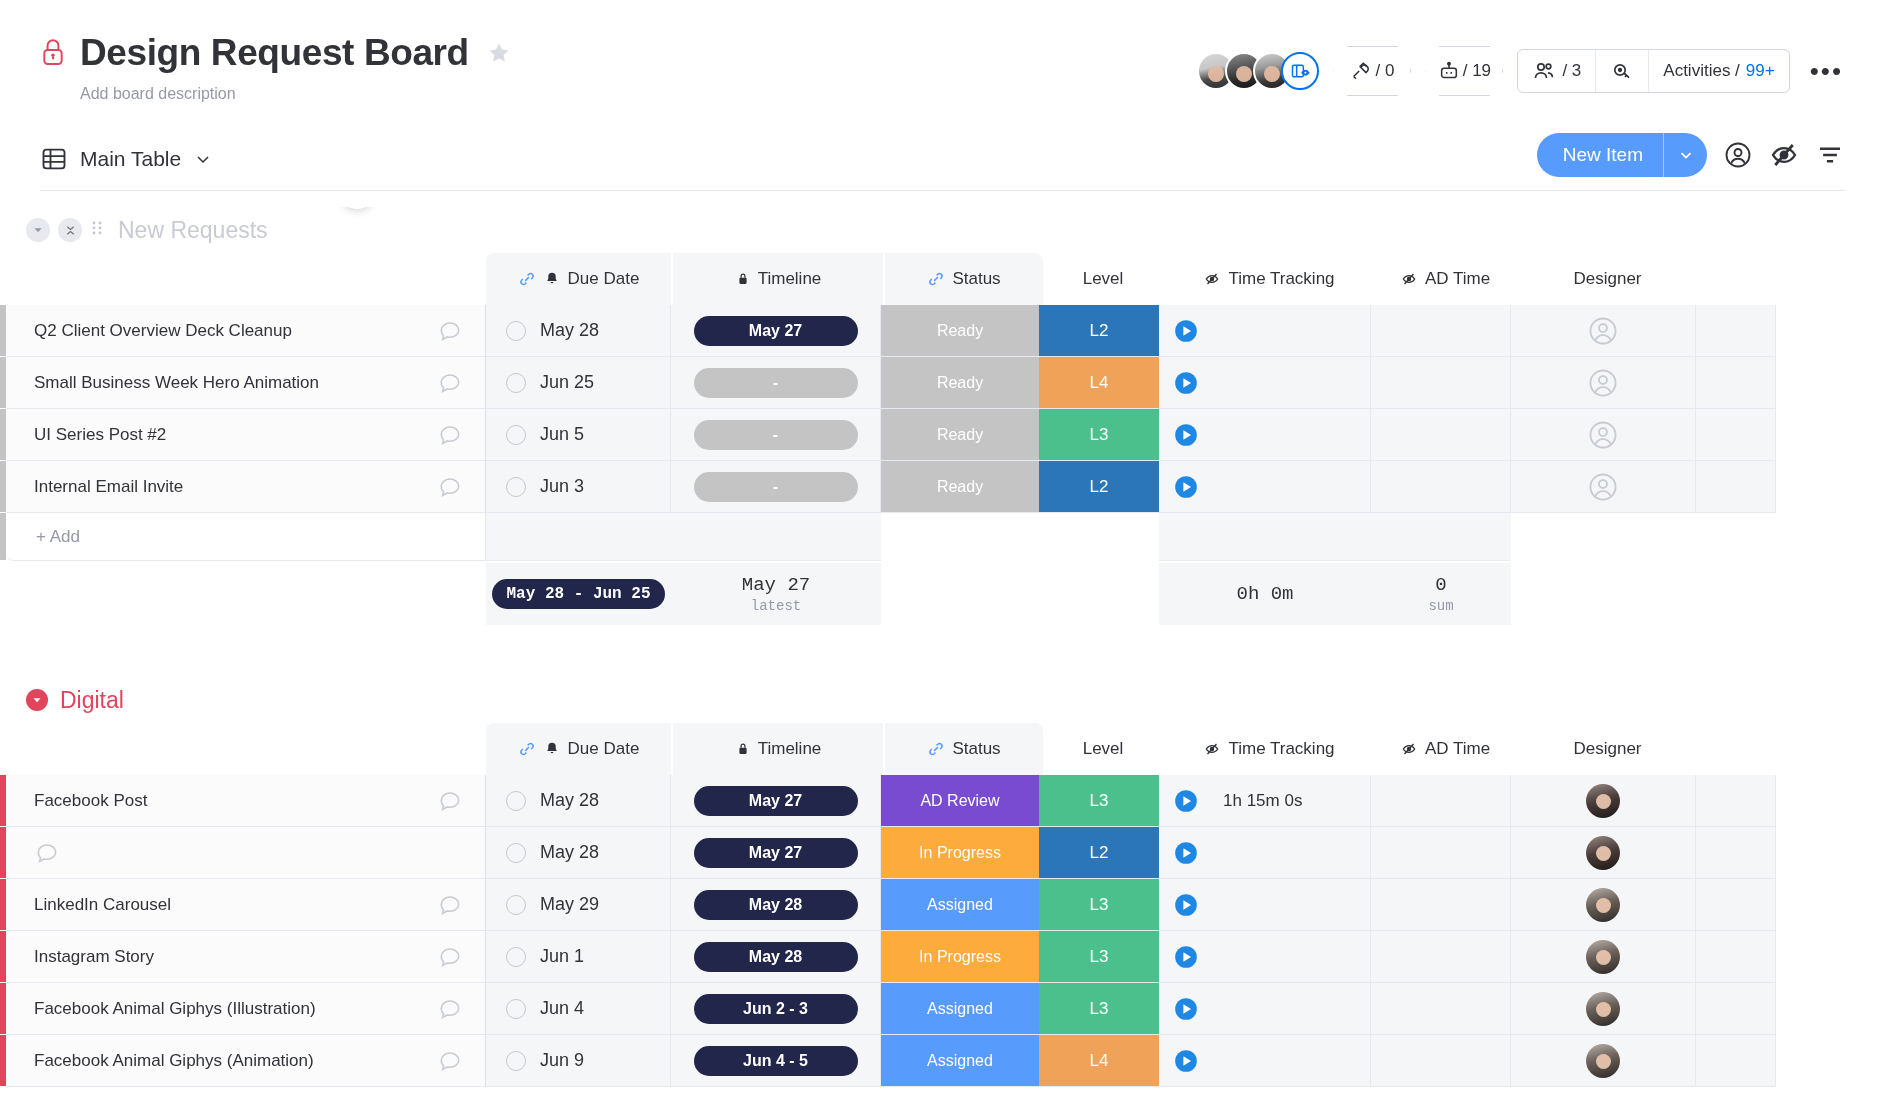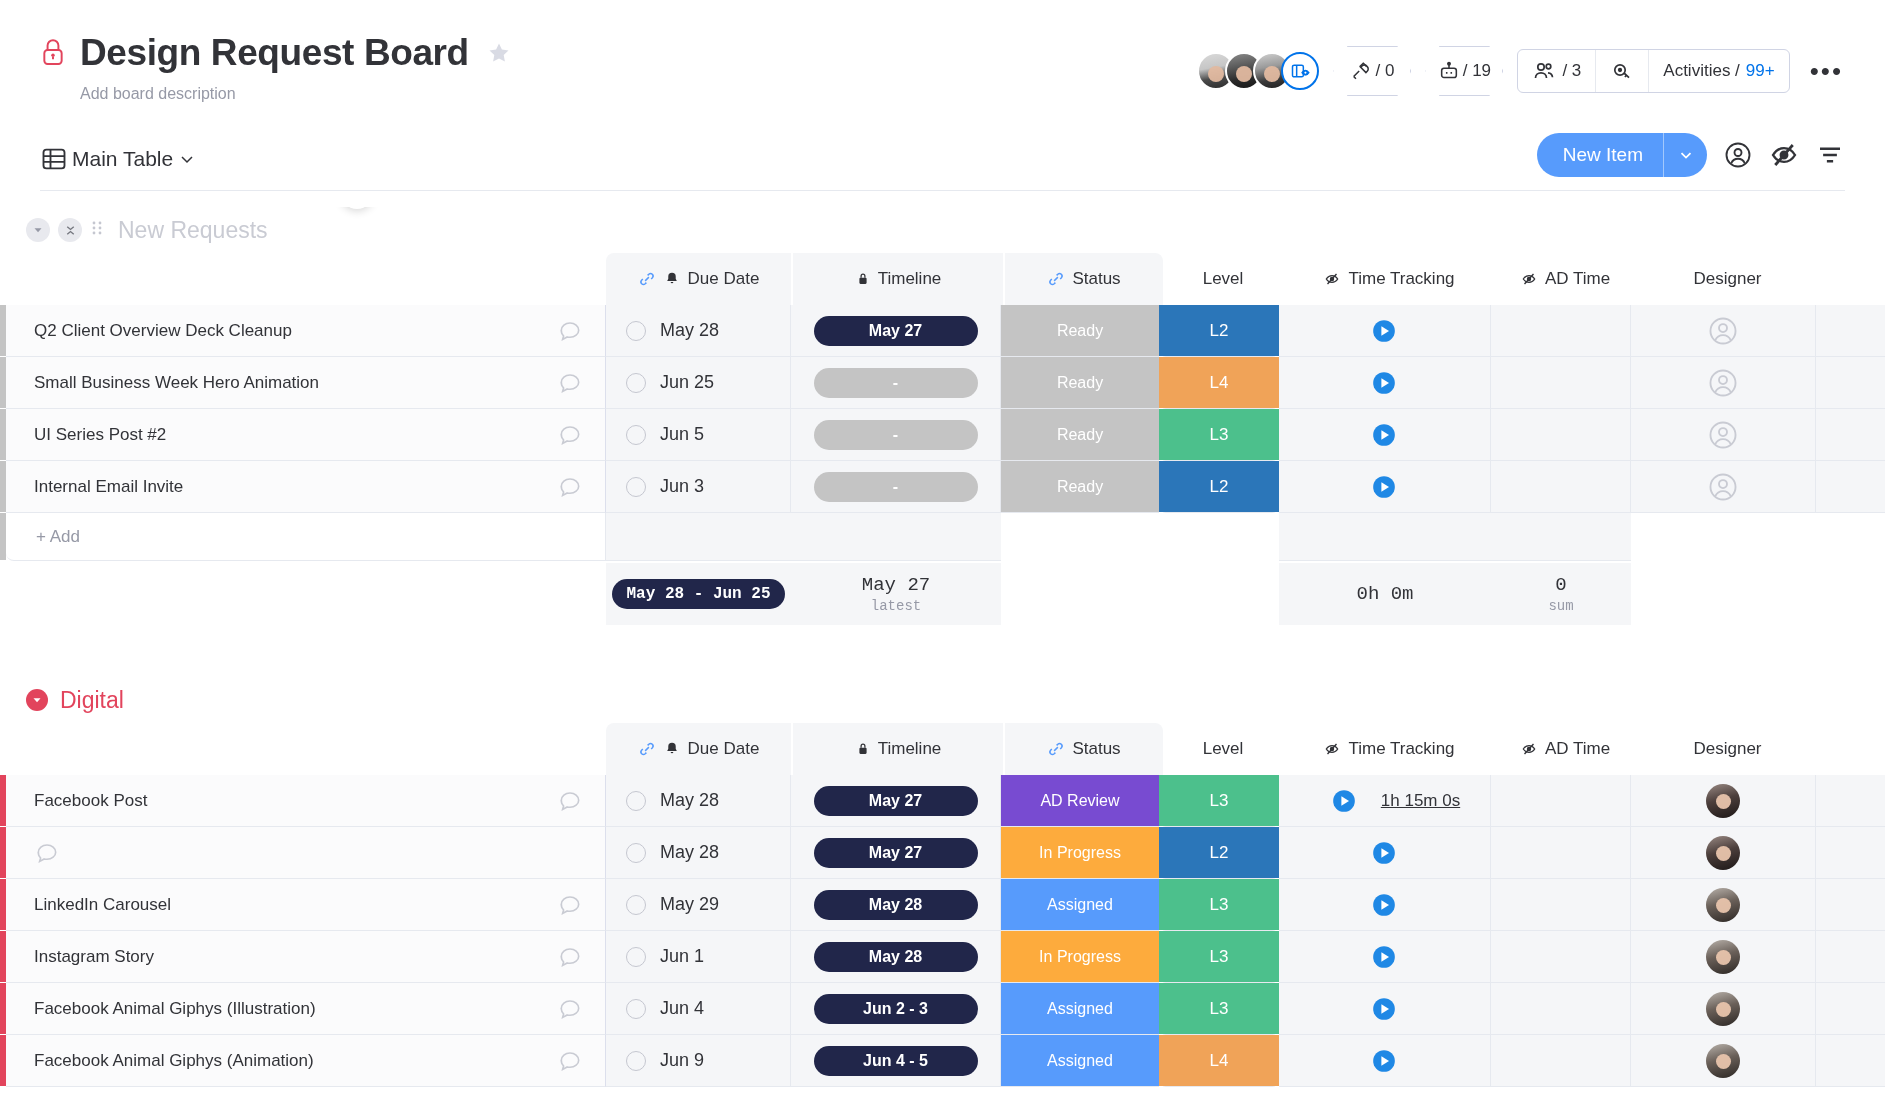--- a/index.html
+++ b/index.html
@@ -73,21 +73,21 @@
     font-size: 26px; color: #323338; letter-spacing: 2px;
     line-height: 1; padding: 0 6px;
   }
 
   
   .toolbar {
     position: relative; height: 64px; margin: 24px 40px 0 40px;
     display: flex; align-items: center;
     border-bottom: 1px solid #e6e9ef;
   }
-  .view-tab { display: flex; align-items: center; gap: 4px; }
+  .view-tab { display: flex; align-items: center; gap: 12px; }
   .view-tab .label { font-size: 21px; color: #323338; }
   .toolbar-right {
     position: absolute; right: 0; top: 6px;
     display: flex; align-items: center; gap: 16px;
   }
   .new-item-btn {
     display: flex; align-items: center; height: 44px;
     background: #579bfc; color: #fff; border-radius: 22px;
     font-size: 19px; overflow: hidden;
   }
@@ -130,25 +130,25 @@
     position: absolute; left: 340px; top: -32px;
     width: 34px; height: 34px; border-radius: 50%;
     background: #fff; box-shadow: 0 2px 8px rgba(0,0,0,0.16);
     display: flex; align-items: center; justify-content: center;
   }
 
   .grid-row { display: flex; align-items: stretch; }
 
   
   .c-acc   { width: 6px;   flex: none; }
-  .c-name  { width: 600px; flex: none; }
+  .c-name  { width: 480px; flex: none; }
   .c-date  { width: 185px; flex: none; }
   .c-time  { width: 210px; flex: none; }
   .c-status{ width: 158px; flex: none; }
-  .c-level { width: 120px; flex: none; border-radius: 7px; }
+  .c-level { width: 120px; flex: none; }
   .c-track { width: 212px; flex: none; }
   .c-ad    { width: 140px; flex: none; }
   .c-des   { width: 185px; flex: none; }
   .c-extra { width: 80px;  flex: none; }
 
   .head-row { height: 52px; }
   .head-cell {
     display: flex; align-items: center; justify-content: center;
     gap: 7px; font-size: 17px; color: #323338;
     background: #f5f6f8; border-top-left-radius: 0;
@@ -196,21 +196,21 @@
     display: flex; align-items: center; justify-content: center;
     color: #fff; font-size: 16px;
   }
   .lvl-chip {
     width: 100%; height: 100%;
     display: flex; align-items: center; justify-content: center;
     color: #fff; font-size: 17px;
   }
 
   .play-btn { width: 26px; height: 26px; flex: none; }
-  .track-cell { justify-content: center; padding-left: 22px; gap: 24px; text-decoration: underline; }
+  .track-cell { justify-content: flex-start; padding-left: 14px; gap: 24px; }
   .track-txt { font-size: 17px; color: #323338; }
 
   .ph-avatar { width: 32px; height: 32px; color: #c9cbd3; }
   .ph-photo {
     width: 34px; height: 34px; border-radius: 50%;
     background-size: cover; position: relative; overflow: hidden;
   }
   .ph-photo::after {
     content:""; position:absolute; left:50%; top:30%;
     width:15px; height:15px; margin-left:-7.5px; border-radius:50%;

